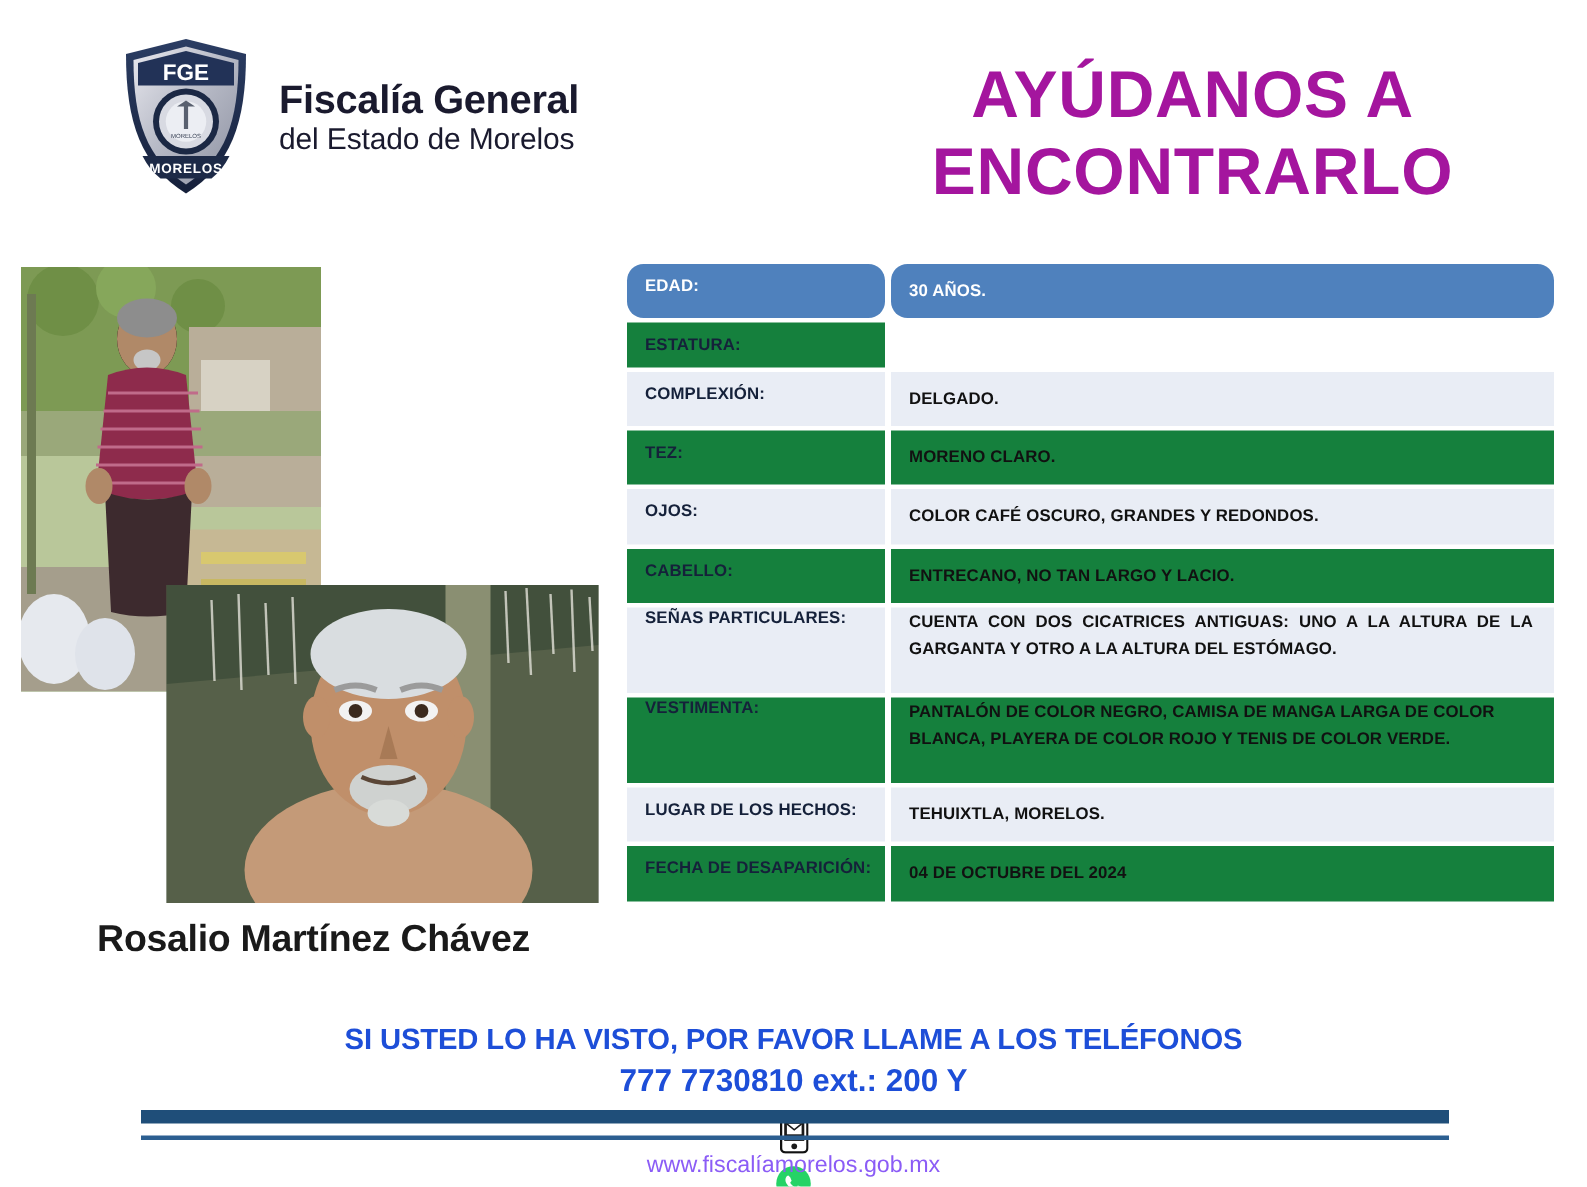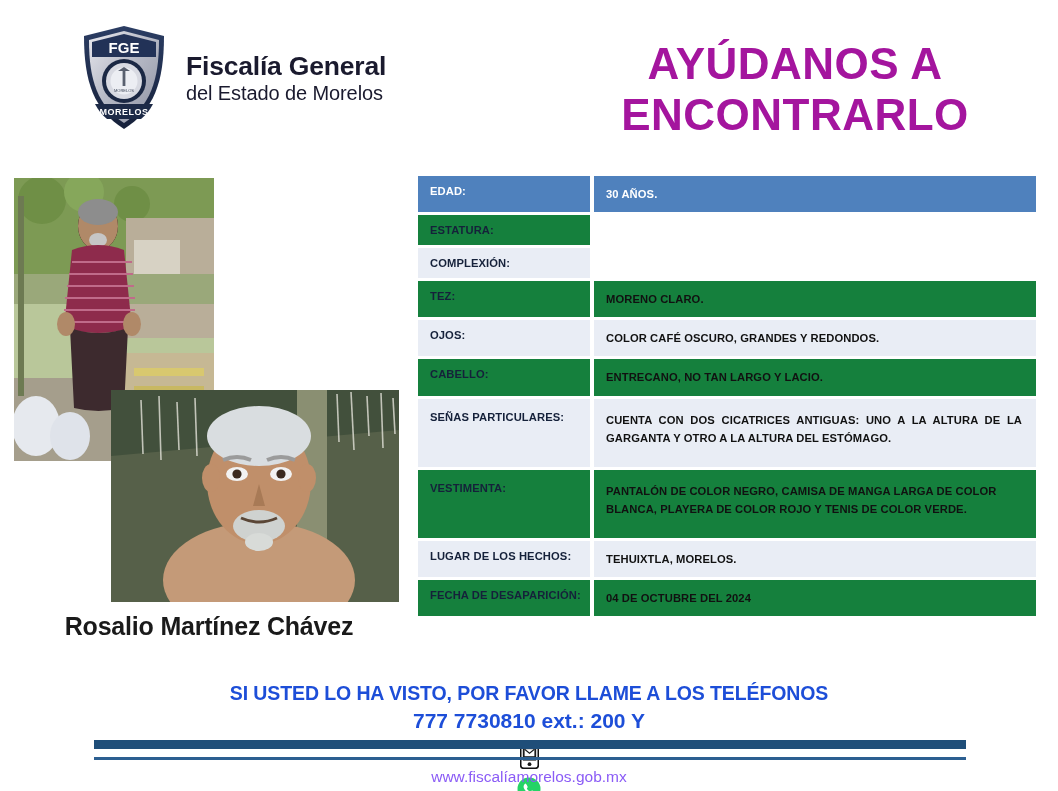--- a/index.html
+++ b/index.html
@@ -132,28 +132,29 @@
     color: #111111;
     letter-spacing: 0.1px;
     line-height: 1.62;
     margin-left: 4px;
   }
 
   .row.shade-head .cell-label,
   .row.shade-head .cell-value {
     background: #4f81bd;
     color: #ffffff;
+    border-radius: 11px;
   }
   .row.shade-dark .cell-label,
   .row.shade-dark .cell-value { background: #15803d; }
   .row.shade-light .cell-label,
   .row.shade-light .cell-value { background: #e9edf5; }
 
   .row.tall .cell-label,
-  .row.tall .cell-value { padding-top: 12px; padding-bottom: 20px; }
+  .row.tall .cell-value { padding-top: 1px; padding-bottom: 20px; }
 
   .justify .cell-value { text-align: justify; }
 
   
   .contact {
     position: absolute;
     left: 0; top: 682px;
     width: 1058px;
     text-align: center;
     color: #1d4ed8;
@@ -324,20 +325,21 @@
     <div class="cell-label">EDAD:</div>
     <div class="cell-value">30 AÑOS.</div>
   </div>
 
   <div class="row shade-dark">
     <div class="cell-label">ESTATURA:</div>
   </div>
 
   <div class="row shade-light">
     <div class="cell-label">COMPLEXIÓN:</div>
+    <div class="cell-value">DELGADO.</div>
   </div>
 
   <div class="row shade-dark">
     <div class="cell-label">TEZ:</div>
     <div class="cell-value">MORENO CLARO.</div>
   </div>
 
   <div class="row shade-light">
     <div class="cell-label">OJOS:</div>
     <div class="cell-value">COLOR CAFÉ OSCURO, GRANDES  Y REDONDOS.</div>

